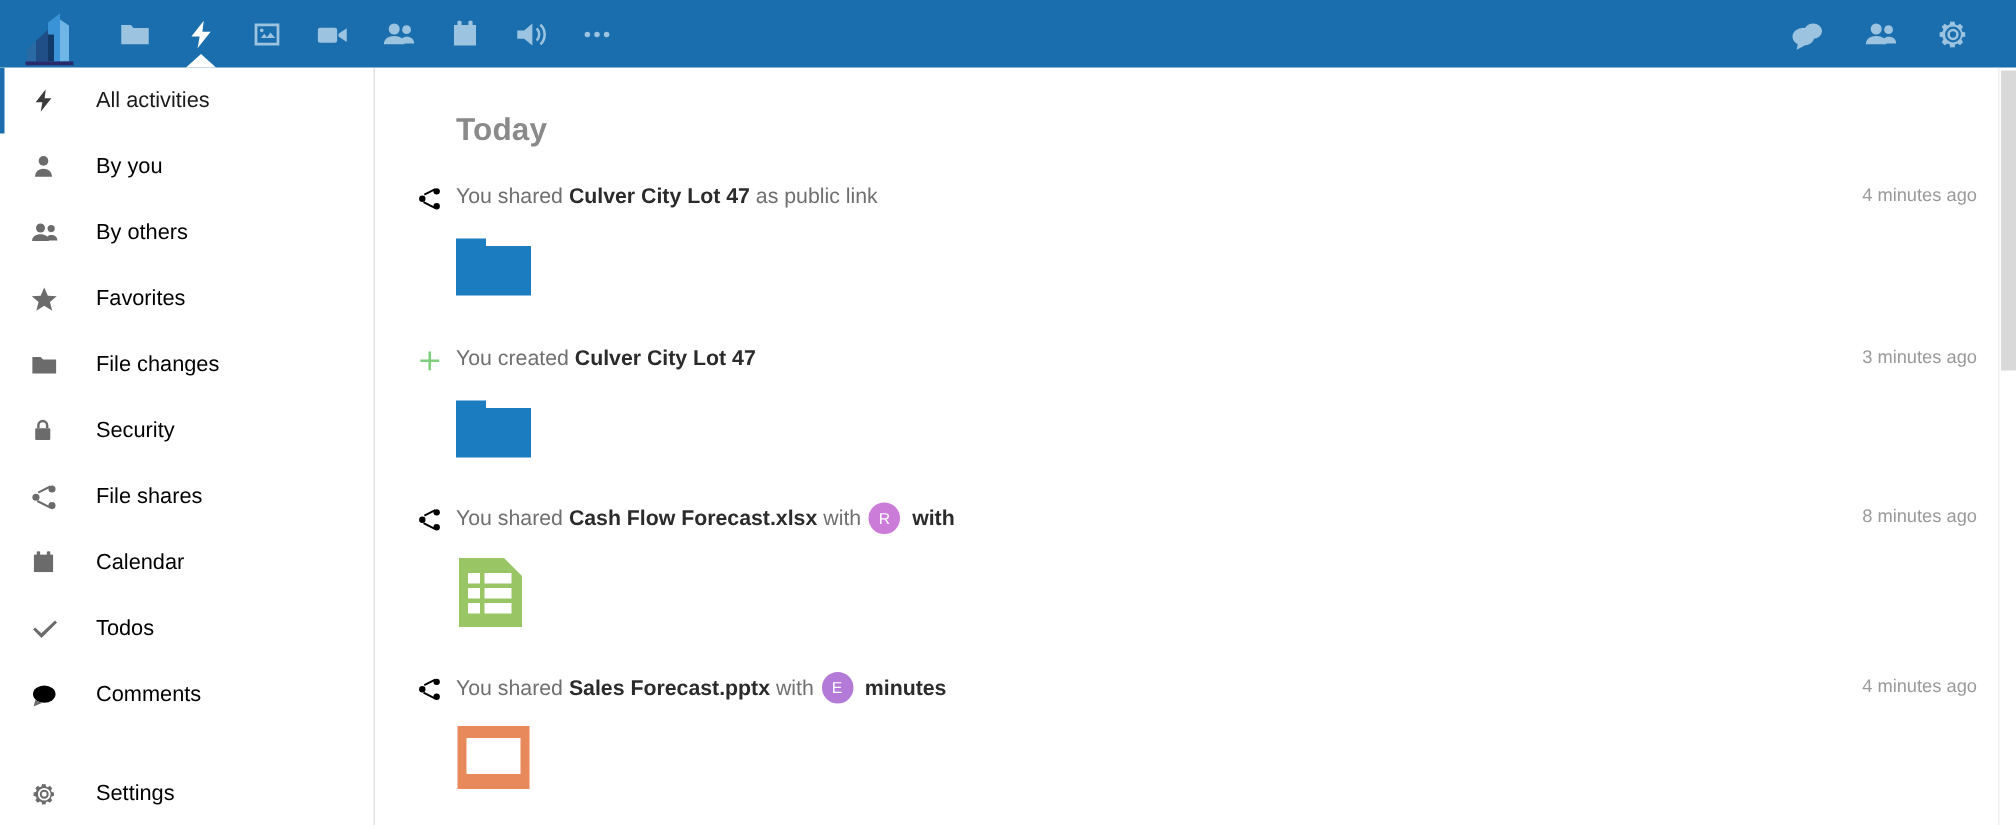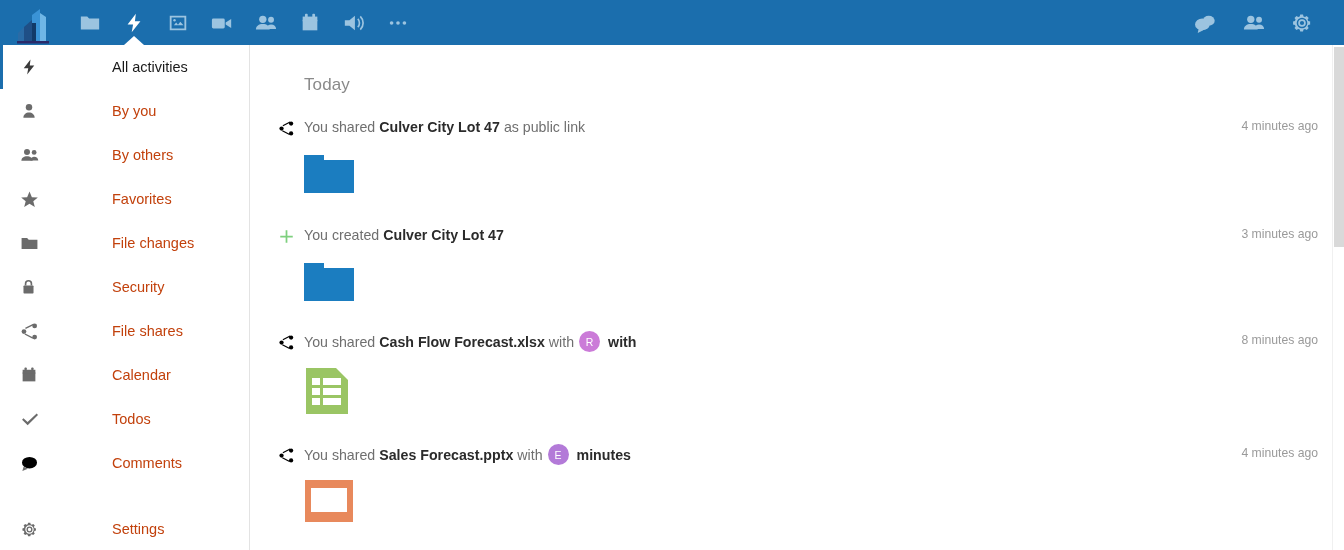--- a/index.html
+++ b/index.html
@@ -101,21 +101,20 @@
   }
 
   .side-item {
     height: 44px;
     display: flex;
     align-items: center;
     padding-left: 17px;
     border-left: 3px solid transparent;
     cursor: pointer;
     color: #8d8d8d;
-    gap: 48px;
   }
   .side-item.active {
     border-left-color: #1b6ead;
     color: #000000;
   }
   .side-item.active .side-label { color: #1a1a1a; }
   .side-item.active .side-icon path,
   .side-item.active .side-icon rect,
   .side-item.active .side-icon polygon { fill: #3b3b3b; }
 
@@ -126,21 +125,21 @@
     align-items: center;
     justify-content: flex-start;
   }
   .side-icon path, .side-icon rect, .side-icon polygon, .side-icon circle {
     fill: #6b6b6b;
   }
   .side-icon svg { display: block; }
 
   .side-label {
     font-size: 14.5px;
-    color: #c2410c;
+    color: #000000;
     padding-left: 18px;
     white-space: nowrap;
   }
 
   .side-spacer { height: 22px; }
 
   
   .main {
     flex: 1 1 auto;
     position: relative;
@@ -148,23 +147,23 @@
     background: #ffffff;
   }
 
   .main-inner {
     padding: 0 0 0 0;
     position: relative;
     height: 100%;
   }
 
   .day-heading {
-    font-size: 17px;
+    font-size: 21px;
     color: #8a8a8a;
-    font-weight: 400;
+    font-weight: 700;
     padding: 30px 0 0 54px;
     letter-spacing: 0.1px;
   }
 
   .activity {
     position: relative;
     padding: 0 10px 0 54px;
     margin-top: 22px;
   }
 

